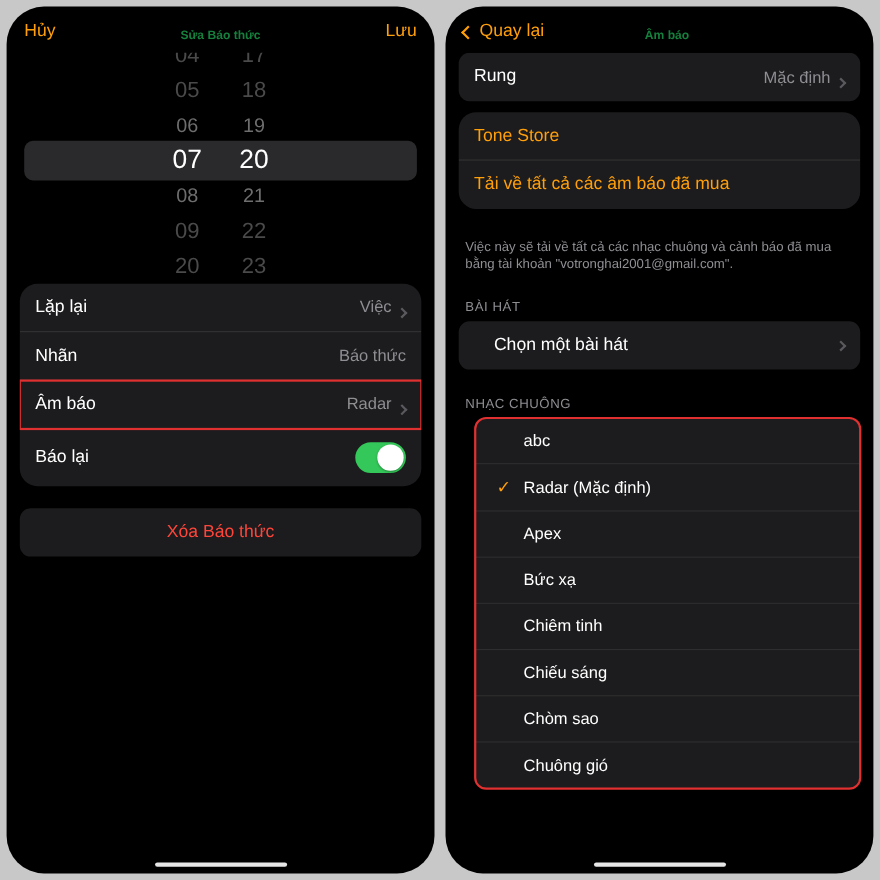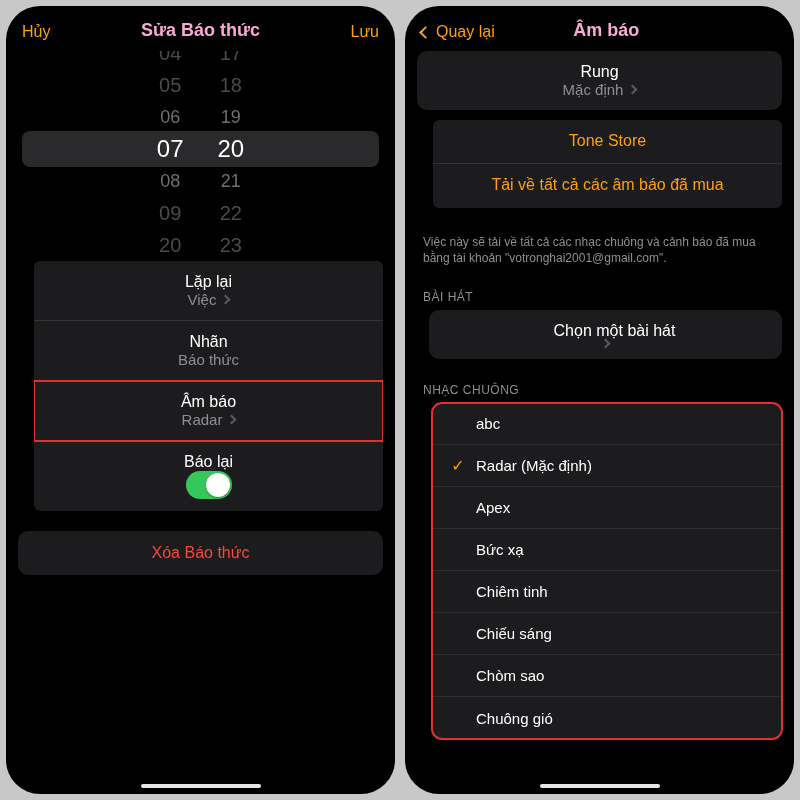--- a/index.html
+++ b/index.html
@@ -16,21 +16,21 @@
     overflow: hidden;
     display: flex; flex-direction: column;
     position: relative;
   }
   .header {
     display: flex; align-items: flex-end; justify-content: space-between;
     padding: 14px 16px 10px;
     color: #fff;
   }
   .header .left, .header .right { color: #ff9f0a; font-size: 16px; display: flex; align-items: center; gap: 2px; }
-  .header .title { color: #f9a8d4; font-size: 18px; font-weight: 600; }
+  .header .title { color: #15803d; font-size: 11px; font-weight: 600; }
   .chev-left { display:inline-block; width:9px; height:9px; border-left:2px solid #ff9f0a; border-bottom:2px solid #ff9f0a; transform: rotate(45deg); margin-right:4px;}
   .content { flex:1; overflow:hidden; padding: 0 12px; }
   
   .picker {
     margin: 8px 4px 22px;
     position: relative;
     height: 180px;
     display:flex; justify-content:center; gap:34px;
     color:#fff;
     text-align:right;
@@ -38,31 +38,31 @@
   .picker-col { display:flex; flex-direction:column; align-items:center; justify-content:center; gap:4px;}
   .picker-col span { font-size:20px; color:#4a4a4a; line-height:28px;}
   .picker-col span.near { color:#6e6e6e; font-size:18px;}
   .picker-col span.sel { color:#fff; font-size:24px; font-weight:500;}
   .picker-band {
     position:absolute; left:0; right:0; top:50%; transform:translateY(-50%);
     height:36px; background:#2a2a2c; border-radius:8px; z-index:-1;
   }
   
   .group {
-    background:#1c1c1e; border-radius:6px; overflow:hidden; margin-bottom:20px;margin-left:16px;
+    background:#1c1c1e; border-radius:16px; overflow:hidden; margin-bottom:20px;
   }
   .row {
     display:flex; align-items:center; justify-content:space-between;
     padding:12px 14px; min-height:44px;
     border-bottom:0.5px solid #333;
-    color:#fff; font-size:16px;flex-direction:column;
+    color:#fff; font-size:16px;
   }
   .row:last-child { border-bottom:none; }
   .row .label { color:#fff; }
-  .row .value { color:#8e8e93; display:flex; align-items:center; gap:6px; font-size:15px;}
+  .row .value { color:#8e8e93; display:flex; align-items:flex-end; gap:6px; font-size:15px;}
   .chev-right { display:inline-block; width:7px; height:7px; border-top:2px solid #5a5a5e; border-right:2px solid #5a5a5e; transform: rotate(45deg);}
   .highlight-row { outline:2px solid #e03030; outline-offset:-1px; }
   
   .toggle { width:46px; height:28px; background:#34c759; border-radius:14px; position:relative;}
   .toggle .knob { position:absolute; right:2px; top:2px; width:24px; height:24px; background:#fff; border-radius:50%; box-shadow:0 1px 2px rgba(0,0,0,.3);}
   
   .delete-btn {
     background:#1c1c1e; border-radius:10px; text-align:center;
     padding:13px; color:#ff453a; font-size:16px;
   }
@@ -181,21 +181,21 @@
       <div class="row">
         <span class="label" style="color:#ff9f0a">Tone Store</span>
       </div>
       <div class="row">
         <span class="label" style="color:#ff9f0a">Tải về tất cả các âm báo đã mua</span>
       </div>
     </div>
     <div class="note">Việc này sẽ tải về tất cả các nhạc chuông và cảnh báo đã mua bằng tài khoản "votronghai2001@gmail.com".</div>
 
     <div class="section-header">BÀI HÁT</div>
-    <div class="row single" style="margin-bottom:14px;margin-left:12px;">
+    <div class="row single" style="margin-bottom:14px;">
       <span class="label" style="padding-left:18px">Chọn một bài hát</span>
       <span class="value">
           <span class="chev-right"></span>
         </span>
     </div>
 
     <div class="section-header">NHẠC CHUÔNG</div>
     <div class="ringtone-group">
       <div class="ring-row">
           <span class="spacer-check"></span>

